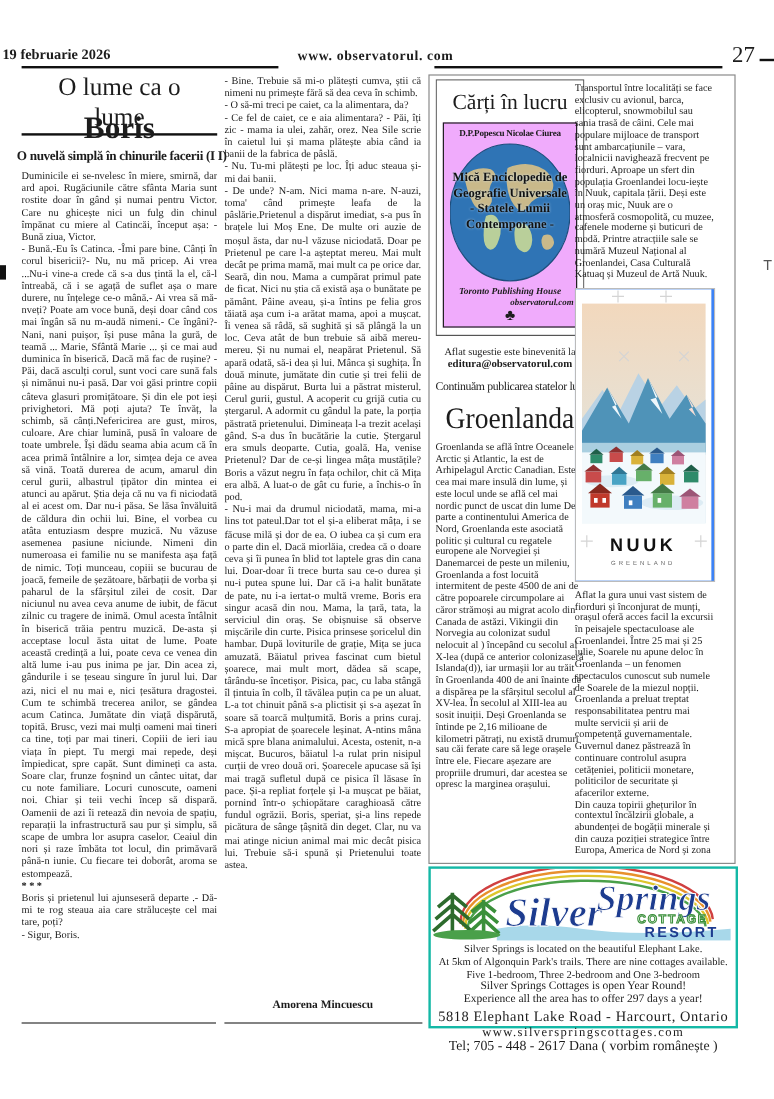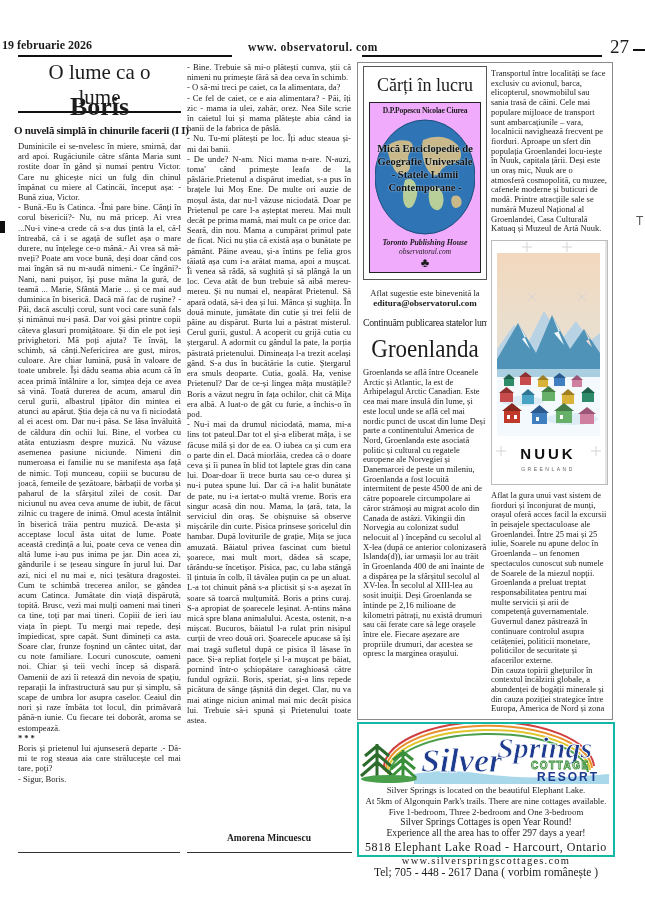--- a/index.html
+++ b/index.html
@@ -20,38 +20,38 @@
   .col1{position:absolute;left:18px;top:141px;width:163px;height:707px;overflow:hidden;}
   .col2{position:absolute;left:187px;top:62px;width:164px;height:766px;overflow:hidden;}
   .body-col .para{font-size:8.6px;line-height:10.2px;text-align:justify;margin:0;}
   .body-col .para.stars{text-align:left;letter-spacing:2px;font-weight:bold;}
   .author{position:absolute;left:187px;top:833px;width:164px;text-align:center;font-weight:bold;font-size:9.5px;}
   .rule1{position:absolute;left:18px;top:852px;width:162px;height:1px;background:#333;}
   .rule2{position:absolute;left:187px;top:852px;width:165px;height:1px;background:#333;}
   
   .bigbox{position:absolute;left:357px;top:62px;width:254px;height:656px;border:1px solid #8a8a8a;}
   .bb-left{position:absolute;left:5px;top:3px;width:124px;height:648px;overflow:hidden;}
-  .bb-right{position:absolute;left:133px;top:6px;width:117px;height:645px;overflow:hidden;}
+  .bb-right{position:absolute;left:121px;top:6px;width:117px;height:645px;overflow:hidden;}
   .carti-box{border:1px solid #555;padding:4px 4px 6px 4px;}
   .carti-title{text-align:center;font-size:18px;margin:4px 0 6px 0;}
   .cover{width:106px;margin:0 auto;border:1px solid #222;background:#f0abfc;padding:3px 2px;position:relative;}
   .cover-authors{text-align:center;font-weight:bold;font-size:7.6px;letter-spacing:-.2px;white-space:nowrap;}
   .cover-map{position:relative;width:100px;height:118px;margin:3px auto 2px auto;}
   .cover-title-overlay{position:absolute;left:0;top:24px;width:100%;text-align:center;}
   .cover-title-line{font-size:10.5px;font-weight:bold;line-height:13px;color:#111;text-shadow:0 0 2px #cfe3f2;}
   .cover-pub{text-align:center;font-weight:bold;font-style:italic;font-size:7.8px;line-height:9px;}
-  .cover-site{text-align:center;font-weight:normal;font-style:italic;font-size:7.4px;line-height:9px;}
+  .cover-site{text-align:right;font-weight:bold;font-style:italic;font-size:7.4px;line-height:9px;}
   .cover-mark{text-align:center;font-size:13px;line-height:13px;}
   .suggest{font-size:8.6px;text-align:center;margin:8px 0 0 0;line-height:10px;}
   .suggest-email{font-size:9px;font-weight:bold;text-align:center;margin:0;line-height:11px;}
   .continuation{font-size:9.8px;text-align:center;margin:8px 0 0 0;letter-spacing:-.3px;white-space:nowrap;}
   .gl-head{font-size:23px;text-align:center;margin:8px 0 6px 0;font-weight:normal;transform:scaleY(1.08);}
   .gl-body .para{font-size:8.5px;line-height:9.7px;text-align:left;margin:0;}
   
-  .nuuk{margin:6px 0;border:1px solid #bbb;background:#e5e5e5;width:115px;}
+  .nuuk{margin:6px 0;border:1px solid #bbb;background:#3b82f6;width:115px;}
   .nuuk svg{display:block;}
   
   .adbox{position:absolute;left:357px;top:722px;width:254px;height:131px;border:2px solid #14b8a6;background:#fff;}
   .ad-logo{position:relative;height:60px;overflow:hidden;}
   .ad-l1{text-align:center;font-size:8.8px;line-height:10px;margin:1px 0 0 0;}
   .ad-open{text-align:center;font-size:9.6px;line-height:10.5px;margin:0;}
   .ad-addr{text-align:center;font-size:12px;letter-spacing:.5px;margin:2px 0 0 0;}
   .ad-web{text-align:center;font-size:10.5px;letter-spacing:1.2px;margin:0;}
   .ad-tel{text-align:center;font-size:11.5px;margin:0;}
   

